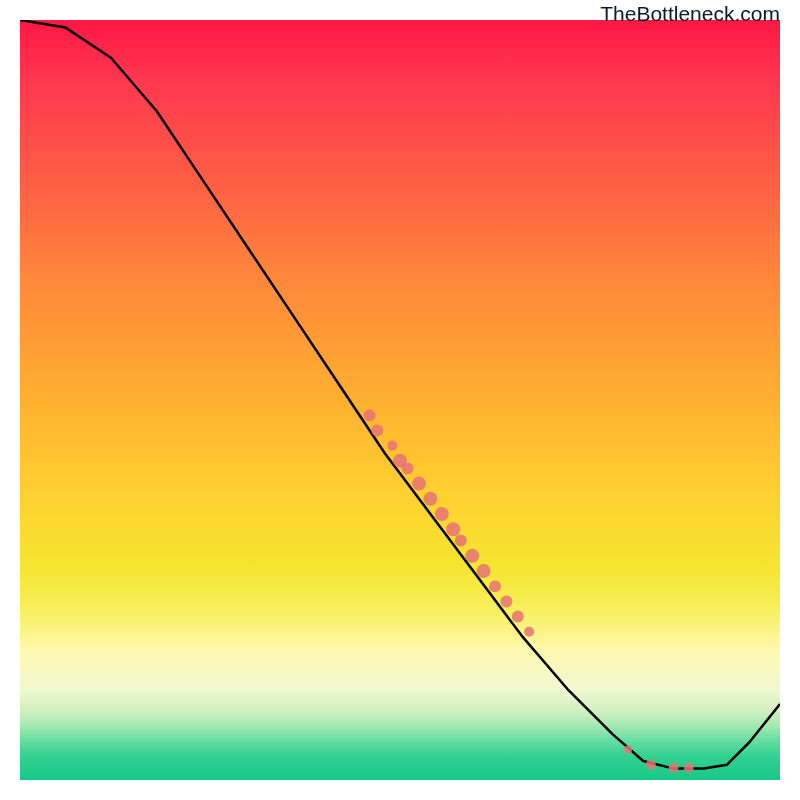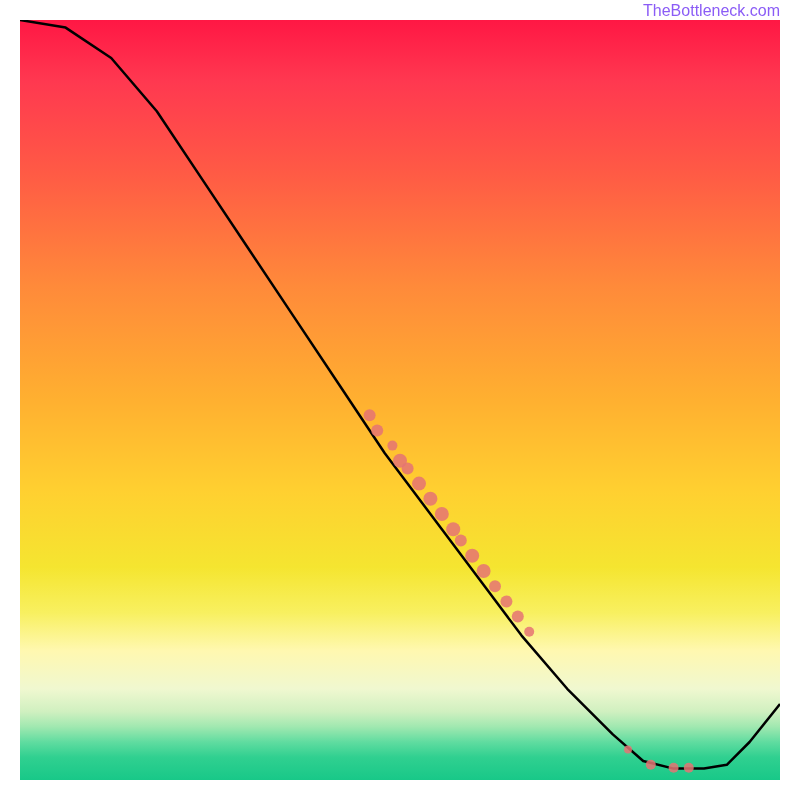--- a/index.html
+++ b/index.html
@@ -26,22 +26,22 @@
       #a0e8b0 93%,
       #60dca0 95%,
       #30d090 97%,
       #18c888 100%
     );
   }
   .watermark {
     position: absolute;
     top: 2px;
     right: 20px;
-    color: #8b5cf6;
-    font-size: 16px;
+    color: #0f172a;
+    font-size: 21px;
     font-weight: normal;
   }
   svg.overlay {
     position: absolute;
     top: 20px;
     left: 20px;
     width: 760px;
     height: 760px;
     pointer-events: none;
   }

